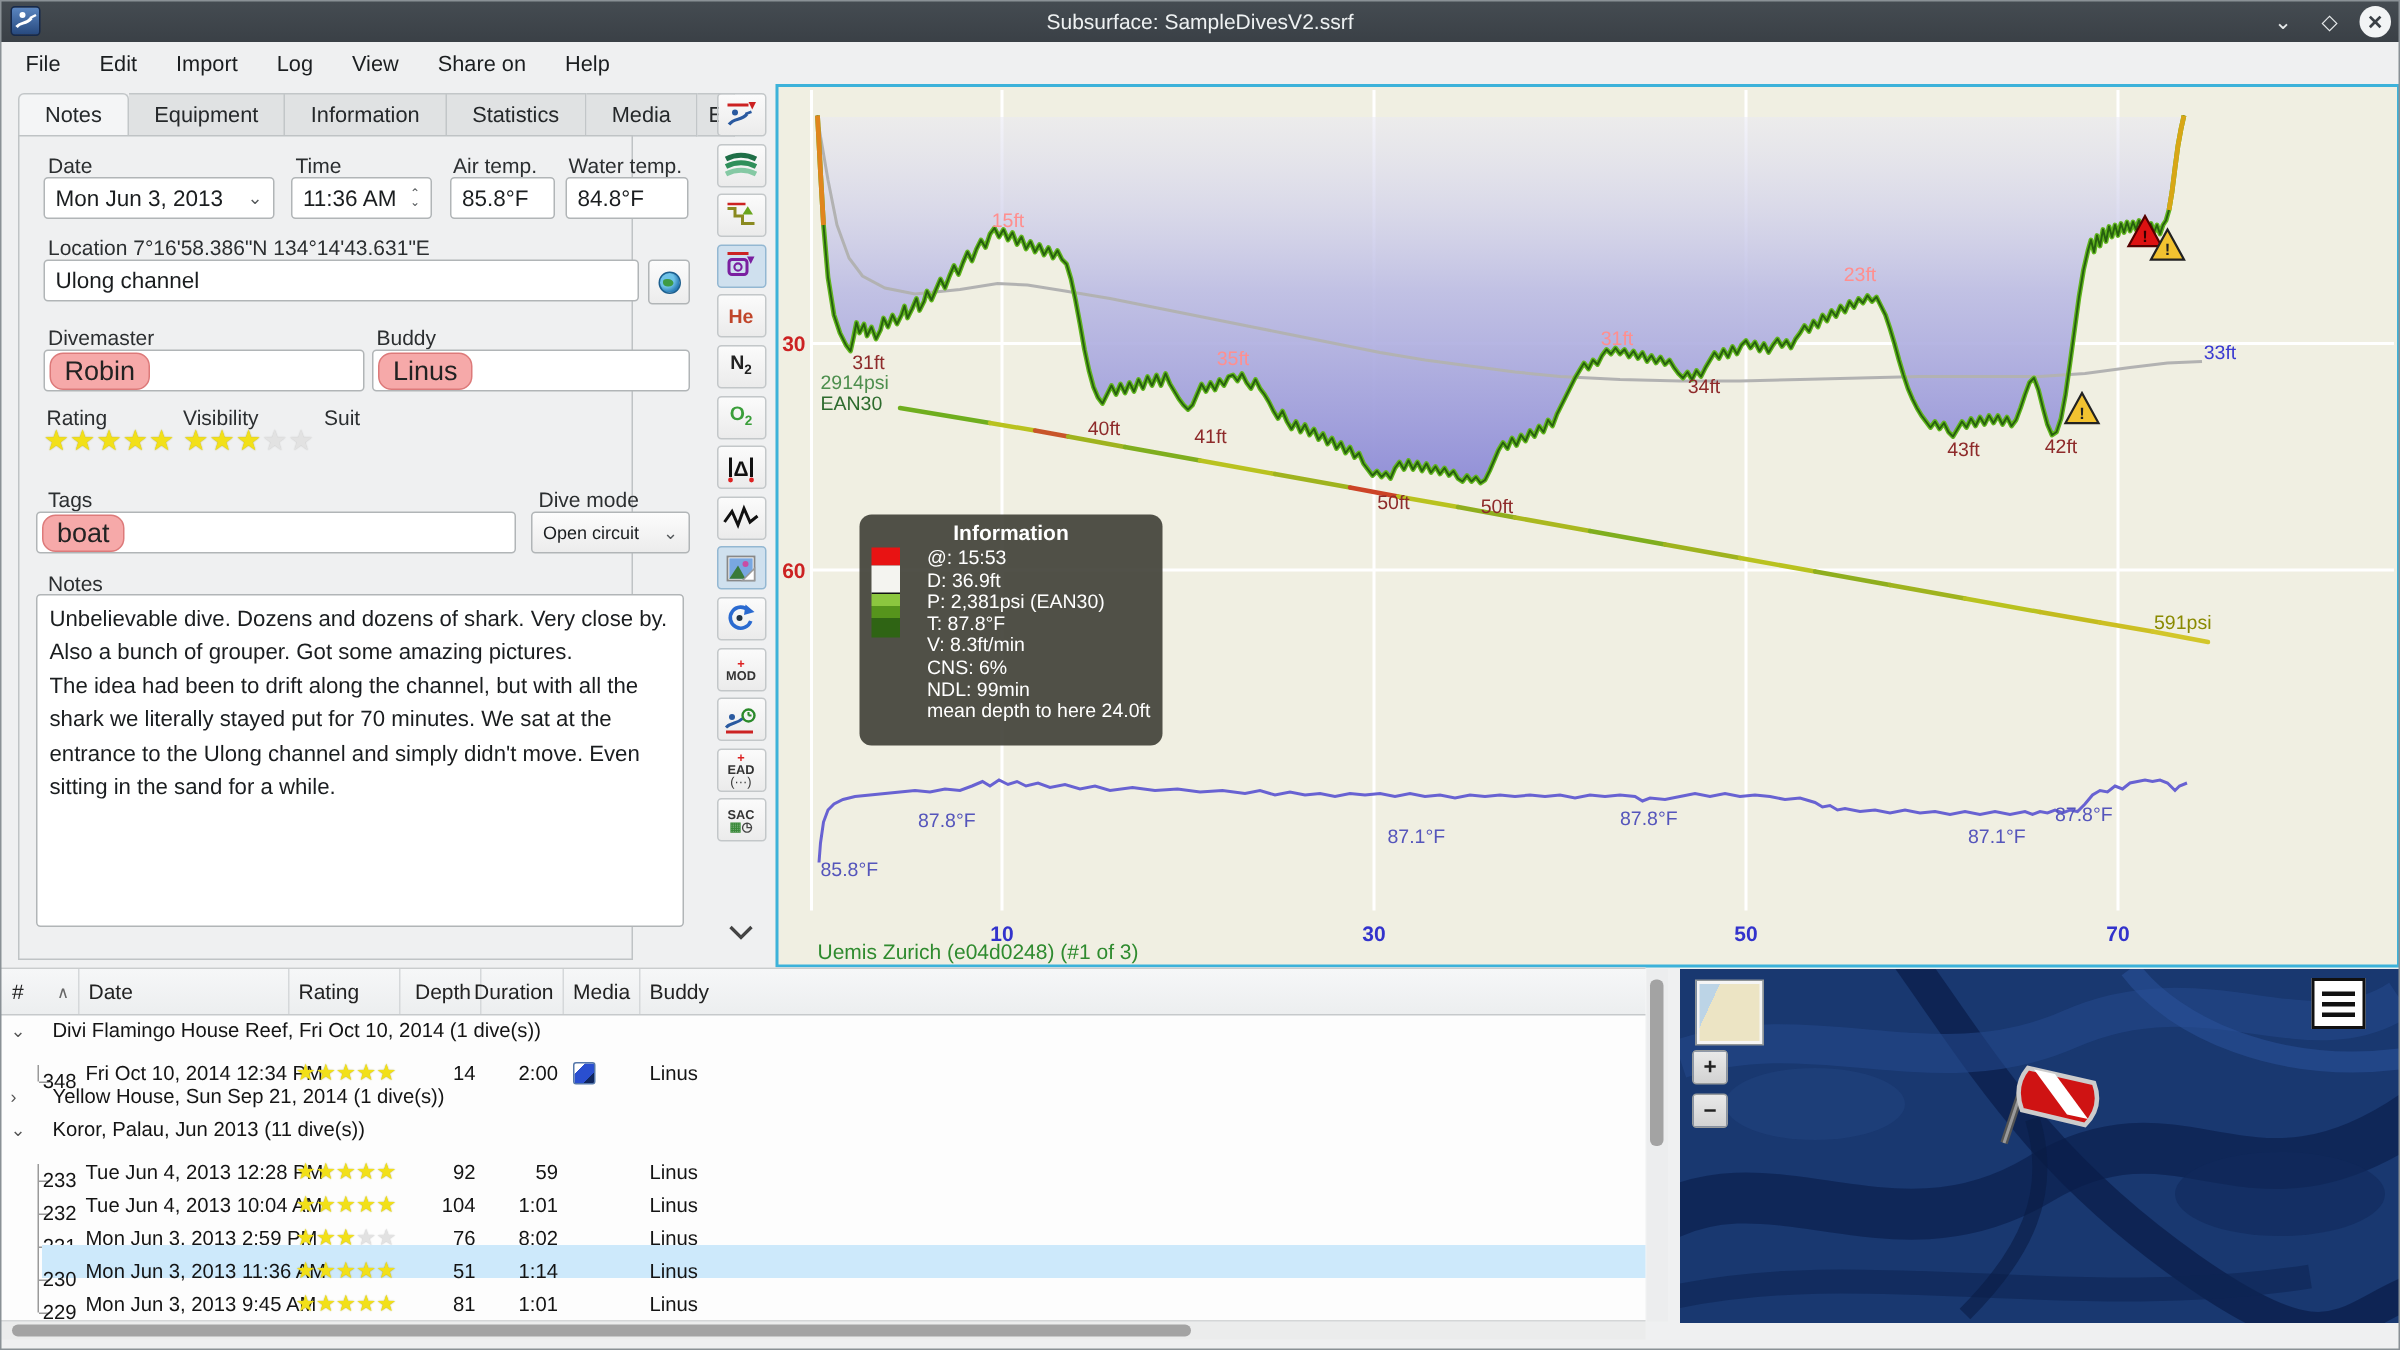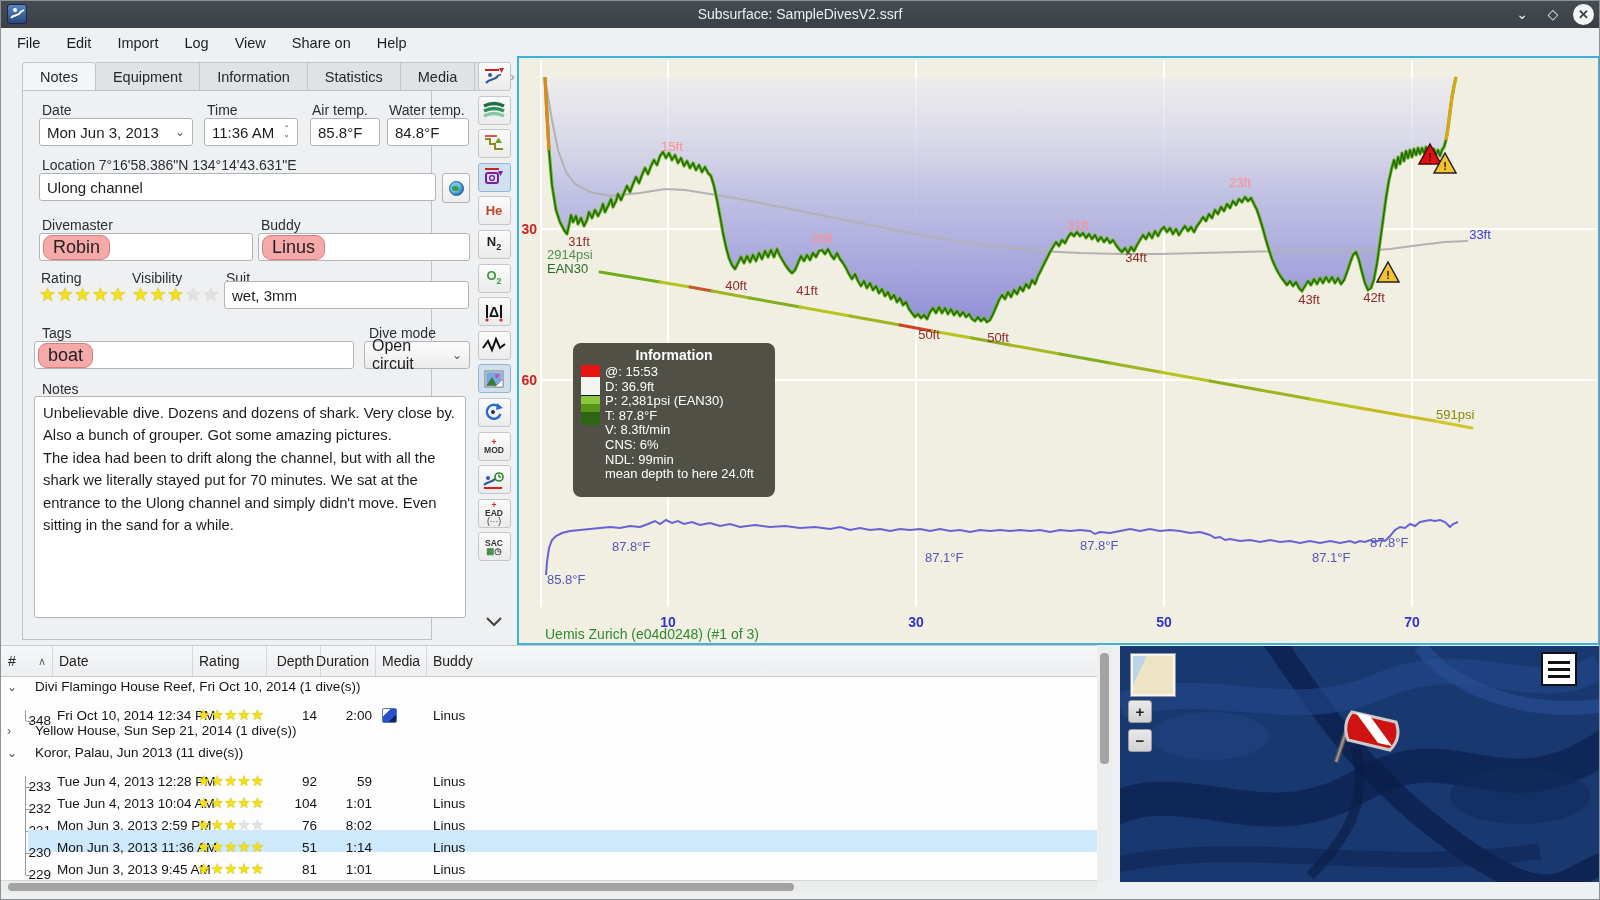--- a/index.html
+++ b/index.html
@@ -16,21 +16,21 @@
   .tb-controls{position:absolute;right:6px;top:0;height:28px;display:flex;align-items:center;gap:9px;}
   .tb-btn{width:22px;height:22px;display:flex;align-items:center;justify-content:center;color:#e8ebec;font-size:14px;}
   .tb-close{width:21px;height:21px;border-radius:50%;background:#f2f4f5;color:#3a4046;font-size:13px;font-weight:bold;
             display:flex;align-items:center;justify-content:center;}
 
   
   .menubar{position:absolute;left:0;top:28px;width:1600px;height:30px;display:flex;align-items:center;padding-left:4px;}
   .menu-item{padding:4px 13px;font-size:14.5px;color:#1b1e20;}
 
   
-  .left-panel{position:absolute;left:22px;top:61px;width:410px;height:579px;}
+  .left-panel{position:absolute;left:12px;top:61px;width:410px;height:579px;}
   .tabbar{position:absolute;left:0;top:0;right:0;height:30px;display:flex;align-items:flex-end;}
   .tab{height:29px;box-sizing:border-box;display:flex;align-items:center;padding:0 17px;font-size:14.5px;color:#25282a;
        background:#e0e2e3;border:1px solid #c2c6c8;border-left:none;}
   .tab:first-child{border-left:1px solid #c2c6c8;border-top-left-radius:4px;}
   .tab.active{background:#f4f5f6;border-bottom-color:#f4f5f6;border-top-left-radius:4px;border-top-right-radius:4px;}
   .tab.stub{padding:0 7px;}
   .tab-arrows{display:flex;align-items:center;height:29px;gap:2px;padding-left:4px;color:#8a8e90;font-size:13px;}
   .pane{position:absolute;left:0;top:29px;right:0;bottom:0;border:1px solid #bfc3c5;background:#eff0f1;}
 
   .flabel{position:absolute;font-size:14px;color:#2b2e30;white-space:nowrap;}
@@ -60,21 +60,21 @@
   .tool-txt{font-weight:bold;font-size:13px;line-height:13px;}
   .tool-sub{font-size:9px;vertical-align:sub;}
   .tool-mini{font-size:8.5px;font-weight:bold;color:#333;line-height:8px;text-align:center;}
 
   
   .chart-wrap{position:absolute;left:517px;top:56px;width:1079px;height:585px;border:2px solid #3cb2da;background:#f0efe2;}
   .chart-wrap svg{display:block;}
   .infobox{position:absolute;left:54px;top:285px;width:202px;height:154px;background:rgba(66,66,58,0.92);
            border-radius:8px;color:#fff;box-sizing:border-box;padding:4px 0 0 0;}
   .infobox .ib-title{text-align:center;font-weight:bold;font-size:14px;margin-bottom:2px;}
-  .ib-row{font-size:13px;line-height:14.6px;padding-left:32px;white-space:nowrap;}
+  .ib-row{font-size:13px;line-height:14.6px;padding-left:45px;white-space:nowrap;}
   .ib-bar{position:absolute;left:8px;top:22px;width:19px;height:60px;}
   .ib-bar div{width:100%;}
 
   
   .divelist{position:absolute;left:0;top:645px;width:1097px;height:235px;background:#fdfdfd;border-top:1px solid #c9cccd;}
   .dl-header{position:absolute;left:0;top:0;width:100%;height:30px;background:linear-gradient(#f6f7f8,#eceeef);
              border-bottom:1px solid #c6c9cb;display:grid;grid-template-columns:53px 140px 74px 54px 55px 51px auto;
              align-items:center;font-size:14px;color:#222;}
   .dl-header div{height:100%;display:flex;align-items:center;border-right:1px solid #d5d8da;box-sizing:border-box;padding:0 6px;}
   .dl-header div:last-child{border-right:none;}
@@ -200,31 +200,28 @@
     <div class="flabel" style="left:238px;top:126px">Buddy</div>
     <div class="fld" style="left:235px;top:142px;width:212px;padding:0 3px">
       <span class="pill">Linus</span>
     </div>
 
     <div class="flabel" style="left:18px;top:179px">Rating</div>
     <div class="flabel" style="left:109px;top:179px">Visibility</div>
     <div class="flabel" style="left:203px;top:179px">Suit</div>
     <div class="stars" style="left:16px;top:194px"><span class="star-on">★</span><span class="star-on">★</span><span class="star-on">★</span><span class="star-on">★</span><span class="star-on">★</span></div>
     <div class="stars" style="left:109px;top:194px"><span class="star-on">★</span><span class="star-on">★</span><span class="star-on">★</span><span class="star-off">★</span><span class="star-off">★</span></div>
-    <div class="fld" style="left:201px;top:190px;width:245px">
-      <span>wet, 3mm</span>
-    </div>
 
     <div class="flabel" style="left:19px;top:234px">Tags</div>
     <div class="fld" style="left:11px;top:250px;width:320px;padding:0 3px">
       <span class="pill">boat</span>
     </div>
     <div class="flabel" style="left:346px;top:234px">Dive mode</div>
     <div class="fld" style="left:341px;top:250px;width:106px;background:linear-gradient(#fcfcfc,#ececec)">
-      <span style="font-size:16px">Open circuit</span>
+      <span style="font-size:12px">Open circuit</span>
       <span class="cmb-arrow">⌄</span>
     </div>
 
     <div class="flabel" style="left:19px;top:290px">Notes</div>
     <div class="notes-area" style="left:11px;top:305px;width:432px;height:222px">Unbelievable dive. Dozens and dozens of shark. Very close by. Also a bunch of grouper. Got some amazing pictures.
 The idea had been to drift along the channel, but with all the shark we literally stayed put for 70 minutes. We sat at the entrance to the Ulong channel and simply didn't move. Even sitting in the sand for a while.</div>
   </div>
 </div>
 
 <div class="toolcol" id="toolcol">

